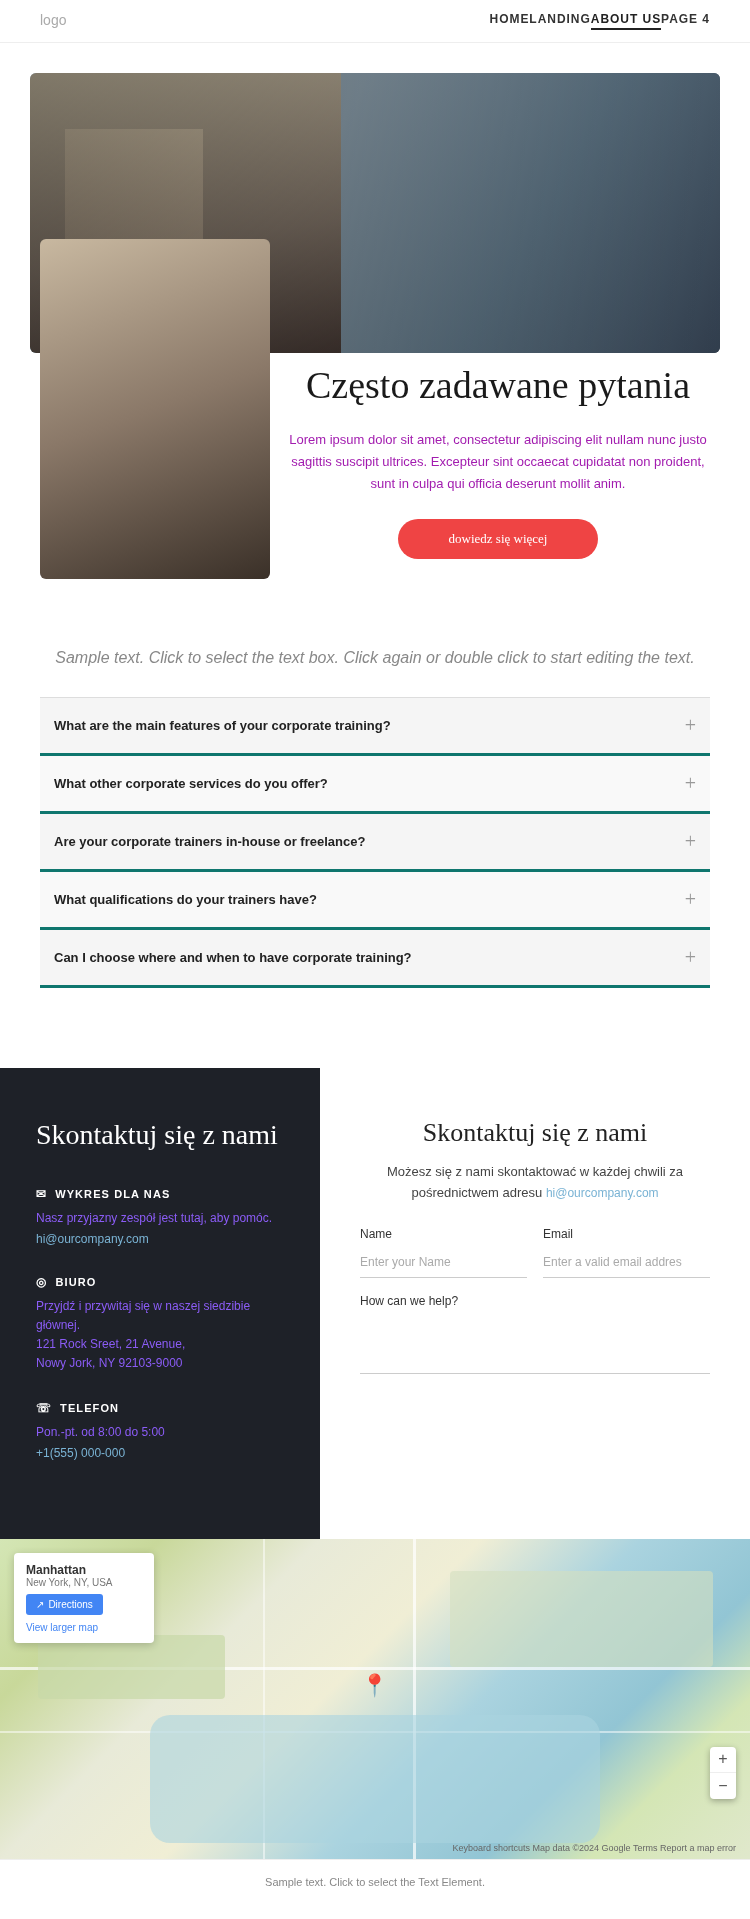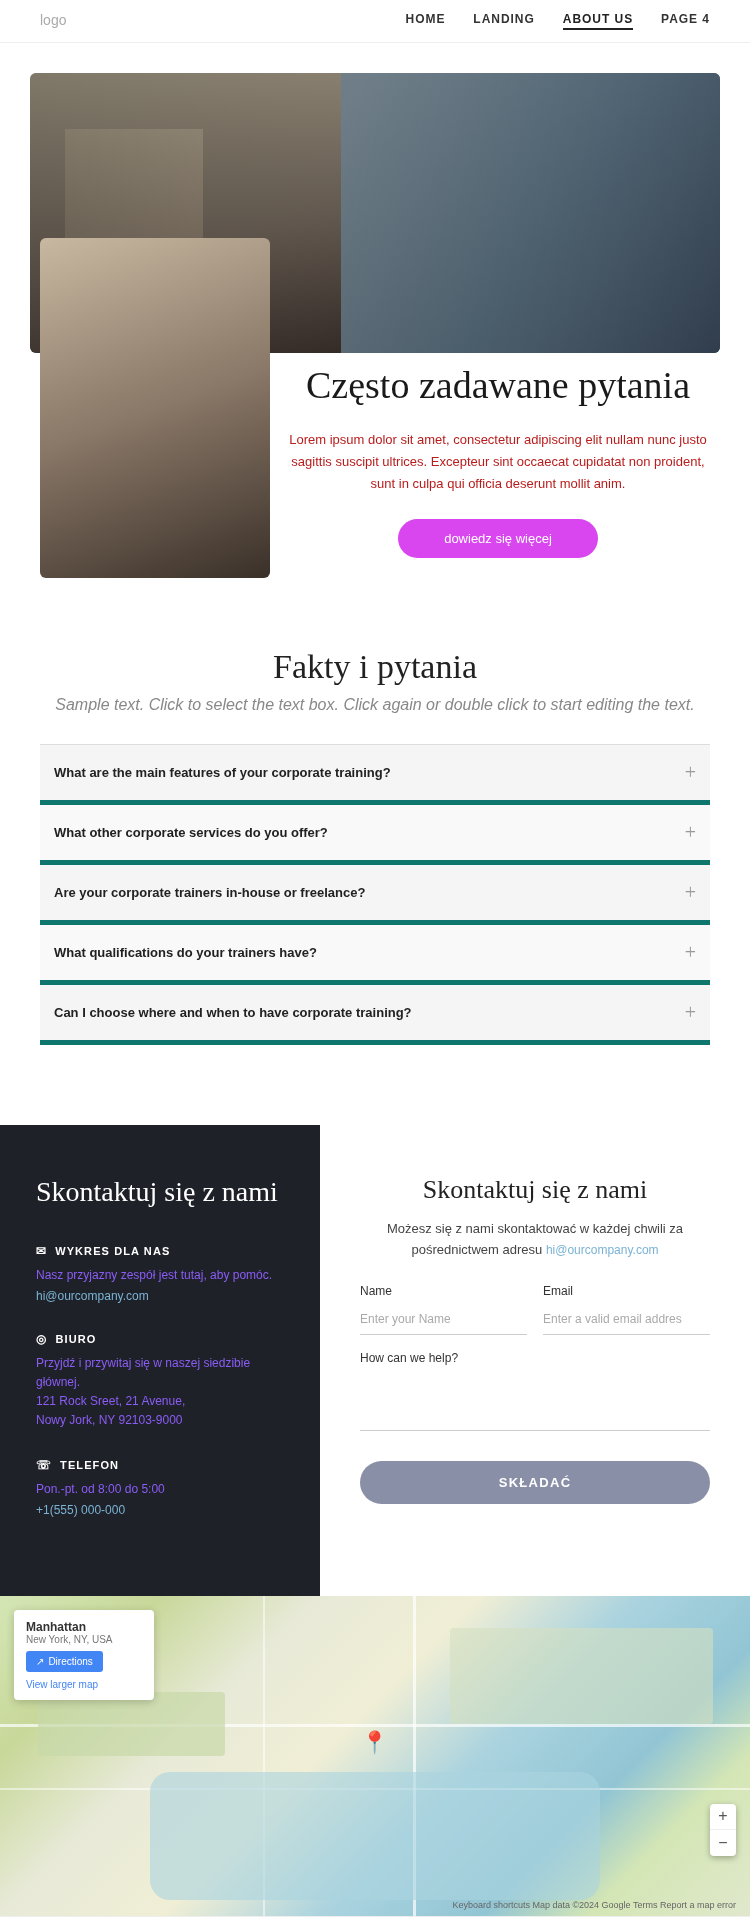--- a/index.html
+++ b/index.html
@@ -4,21 +4,21 @@
   <style>
     * { margin: 0; padding: 0; box-sizing: border-box; }
     body { font-family: Georgia, 'Times New Roman', serif; color: #222; background: #fff; width: 750px; }
 
     
     .navbar {
       display: flex; justify-content: space-between;
       padding: 12px 40px; border-bottom: 1px solid #eee;
     }
     .logo { font-size: 14px; color: #aaa; font-family: sans-serif; }
-    .nav-links { display: flex; gap: 28px; }
+    .nav-links { display: flex; }
     .nav-link {
       font-size: 12px; font-family: sans-serif; font-weight: 600;
       letter-spacing: 0.08em; color: #333; text-decoration: none; cursor: pointer;
     }
     .nav-link.active { color: #222; border-bottom: 2px solid #222; padding-bottom: 2px; }
 
     
     .hero-outer { position: relative; padding: 30px 30px 0 30px; }
     .hero-full-img {
       width: 100%; height: 280px;
@@ -47,39 +47,39 @@
       border-radius: 6px; z-index: -1;
     }
     .hero-right-text {
       flex: 1; padding-bottom: 20px; padding-top: 130px;
     }
     .hero-title {
       font-size: 38px; font-weight: 400; color: #1a1a1a; line-height: 1.2;
       text-align: center; margin-bottom: 20px;
     }
     .hero-desc {
-      font-size: 13px; color: #b91c1c; line-height: 1.7; text-align: center;
+      font-size: 13px; color: #a21caf; line-height: 1.7; text-align: center;
       font-family: sans-serif; margin-bottom: 24px;
     }
     .hero-btn {
       display: block; margin: 0 auto;
-      background: #d946ef; color: #fff;
+      background: #ef4444; color: #fff;
       border: none; border-radius: 30px;
-      padding: 12px 32px; font-size: 13px; font-family: Liberation Sans, sans-serif;
+      padding: 12px 32px; font-size: 13px; font-family: Liberation Serif, serif;
       cursor: pointer; width: 200px; text-align: center;
     }
 
     
     .faq-section { padding: 70px 40px 40px 40px; }
     .faq-title { font-size: 34px; font-weight: 400; text-align: center; margin-bottom: 10px; }
     .faq-subtitle { font-size: 16px; color: #888; text-align: center; font-family: sans-serif; font-style: italic; margin-bottom: 30px; }
     .faq-list { border-top: 1px solid #ddd; }
     .faq-item {
       display: flex; align-items: center; justify-content: space-between;
-      padding: 16px 14px; border-bottom: 5px solid #0f766e;
+      padding: 16px 14px; border-bottom: 3px solid #0f766e;
       cursor: pointer; background: #f9f9f9;
     }
     .faq-item:nth-child(odd) { background: #f5f5f5; }
     .faq-question { font-size: 13px; font-family: sans-serif; font-weight: 600; color: #222; }
     .faq-plus { font-size: 20px; color: #999; font-weight: 300; }
 
     
     .contact-section {
       display: flex; min-height: 400px; margin-top: 40px;
     }
@@ -222,21 +222,20 @@
     </div>
     <div class="hero-right-text">
       <h1 class="hero-title">Często zadawane pytania</h1>
       <p class="hero-desc">Lorem ipsum dolor sit amet, consectetur adipiscing elit nullam nunc justo sagittis suscipit ultrices. Excepteur sint occaecat cupidatat non proident, sunt in culpa qui officia deserunt mollit anim.</p>
       <button class="hero-btn">dowiedz się więcej</button>
     </div>
   </div>
 </section>
 
 <section class="faq-section">
-  <h2 class="faq-title">Fakty i pytania</h2>
   <p class="faq-subtitle">Sample text. Click to select the text box. Click again or double click to start editing the text.</p>
   <div class="faq-list">
     <div class="faq-item">
       <span class="faq-question">What are the main features of your corporate training?</span>
       <span class="faq-plus">+</span>
     </div>
     <div class="faq-item">
       <span class="faq-question">What other corporate services do you offer?</span>
       <span class="faq-plus">+</span>
     </div>
@@ -305,21 +304,20 @@
         <label class="form-label">Email</label>
         <input class="form-input" type="email" placeholder="Enter a valid email addres" style="">
       </div>
     </div>
 
     <div class="form-group-full">
       <label class="form-label">How can we help?</label>
       <textarea class="form-textarea" style=""></textarea>
     </div>
 
-    <button class="submit-btn">SKŁADAĆ</button>
   </div>
 </section>
 
 <div class="map-section">
   <div class="map-bg">
     <div class="map-visual">
 
       <div style="position:absolute;top:40%;left:0;width:100%;height:3px;background:#fff;opacity:0.7;"></div>
       <div style="position:absolute;top:60%;left:0;width:100%;height:2px;background:#fff;opacity:0.5;"></div>
       <div style="position:absolute;top:0;left:35%;width:2px;height:100%;background:#fff;opacity:0.5;"></div>

